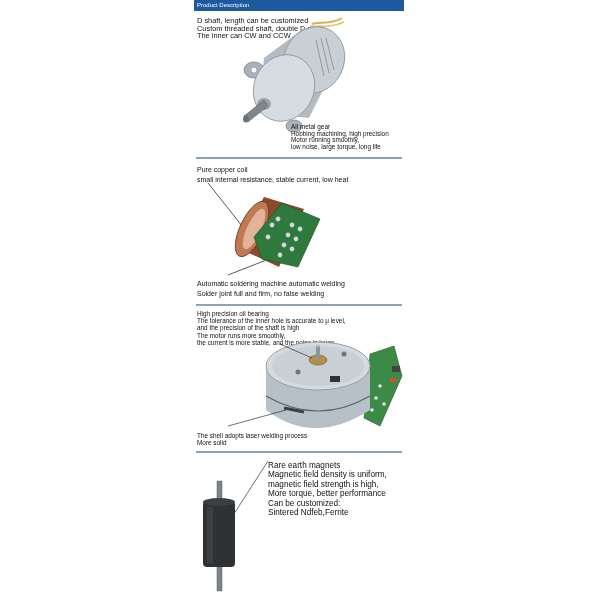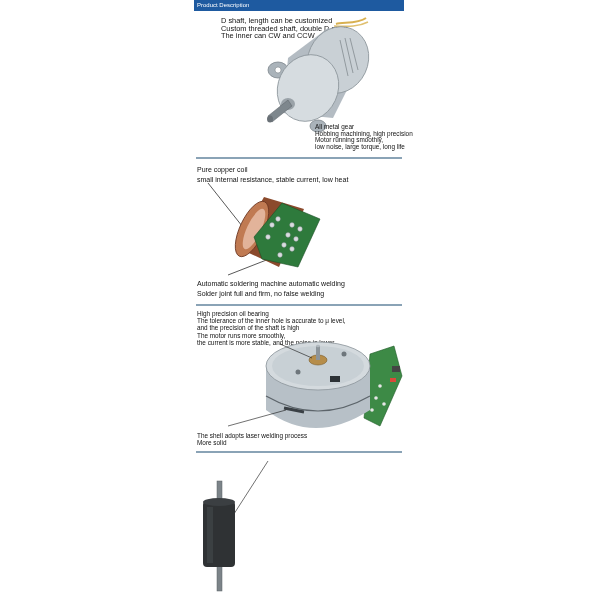--- a/index.html
+++ b/index.html
@@ -15,21 +15,21 @@
   </style>
 </head>
 <body>
 
 <div class="page">
 
   <div class="header">
     <span>Product Description</span>
   </div>
 
-  <div class="section" style="top:0;height:158px;margin-left:24px;">
+  <div class="section" style="top:0;height:158px;">
     <div class="txt" style="left:3px;top:17px;">
       <div>D shaft, length can be customized</div>
       <div>Custom threaded shaft, double D shaft</div>
       <div>The inner can CW and CCW</div>
     </div>
     <svg width="120" height="110" style="left:30px;top:18px;">
 
       <path d="M88 6 C 95 4, 110 6, 118 0" stroke="#d8b050" stroke-width="2" fill="none"></path>
       <path d="M86 8 C 95 8, 108 10, 120 4" stroke="#e0c070" stroke-width="1.5" fill="none"></path>
 
@@ -148,15 +148,23 @@
     <svg width="212" height="147" style="left:0;top:0;">
 
       <line x1="74" y1="8" x2="38" y2="64" stroke="#111" stroke-width="0.6"></line>
 
       <rect x="23" y="28" width="5" height="110" fill="#7c8489" stroke="#5a6166" stroke-width="0.5"></rect>
 
       <rect x="9" y="48" width="32" height="66" rx="4" fill="#2f3234"></rect>
       <ellipse cx="25" cy="49" rx="16" ry="4" fill="#3b3f42"></ellipse>
       <rect x="13" y="54" width="6" height="56" fill="#454a4d" opacity="0.6"></rect>
     </svg>
+    <div class="txt" style="left:74px;top:8px;font-size:8.2px;line-height:9.4px;">
+      <div>Rare earth magnets</div>
+      <div>Magnetic field density is uniform,</div>
+      <div>magnetic field strength is high,</div>
+      <div>More torque, better performance</div>
+      <div>Can be customized:</div>
+      <div>Sintered Ndfeb,Ferrite</div>
+    </div>
   </div>
 
 </div>
 
 </body></html>

